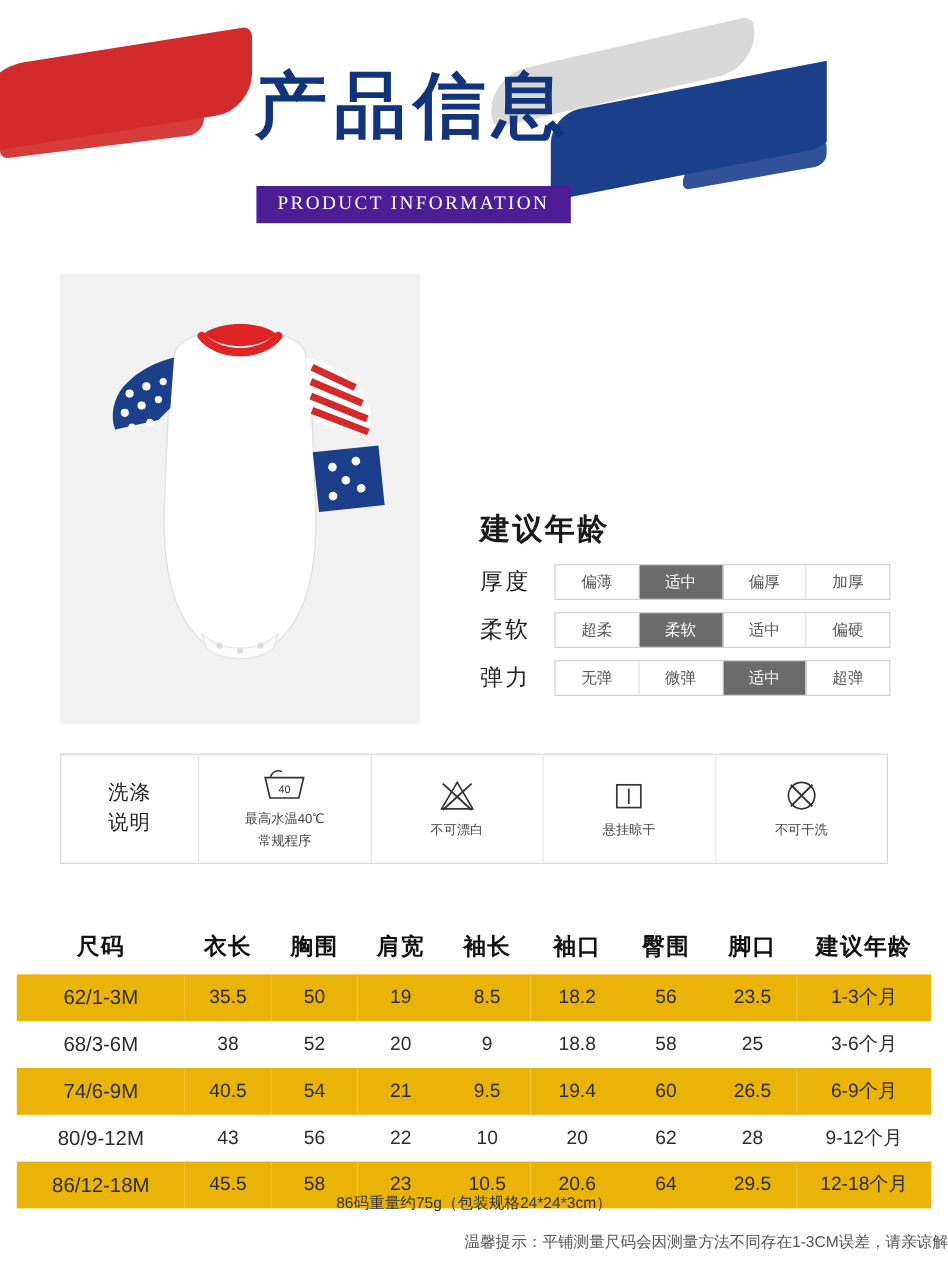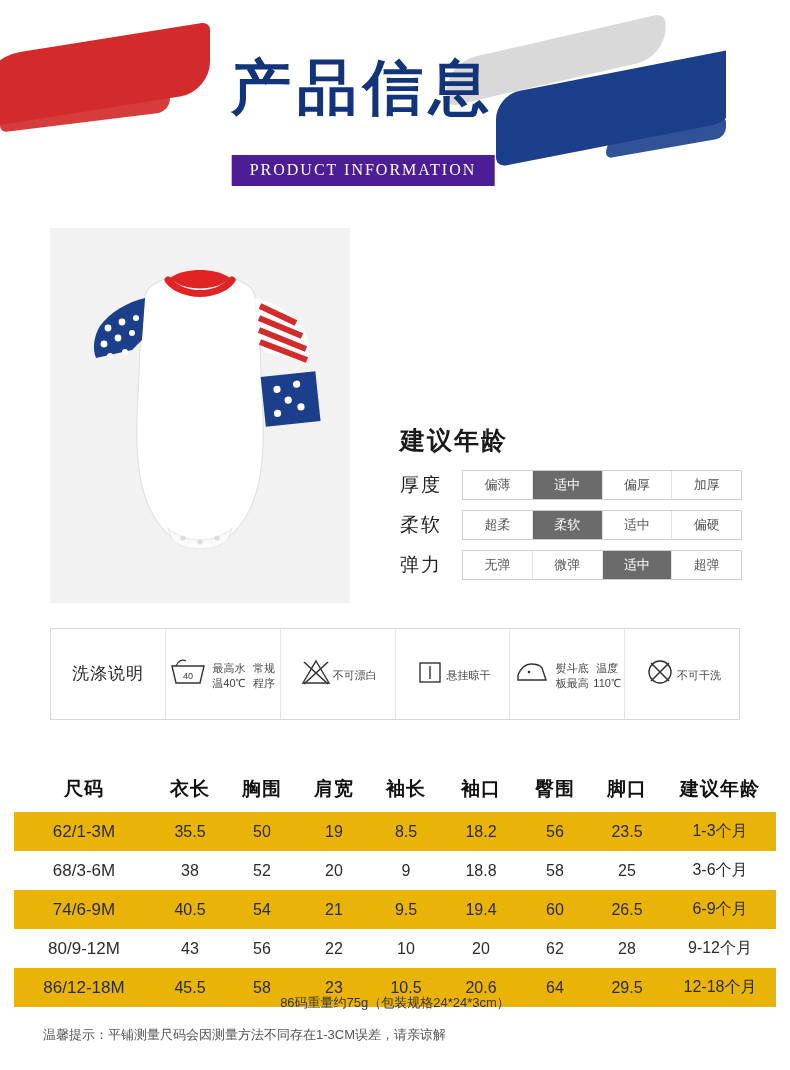--- a/index.html
+++ b/index.html
@@ -13,22 +13,23 @@
     font-family: "Liberation Sans", sans-serif;
     color: #1f1f1f;
     position: relative;
     overflow: hidden;
   }
 
   
   .header {
     position: relative;
     height: 200px;
-    width: 726px;
+    width: 668px;
     overflow: hidden;
+    padding-left: 21px;
   }
   .brush-red {
     position: absolute;
     left: -20px;
     top: 40px;
     width: 230px;
     height: 70px;
     background: #d32b2b;
     transform: skewY(-9deg);
     border-radius: 40px 8px 30px 10px;
@@ -192,21 +193,21 @@
     width: 690px;
     height: 92px;
     border: 1px solid #d8d8d8;
     display: flex;
     box-sizing: border-box;
   }
   .wash-cell {
     flex: 1;
     border-right: 1px solid #e4e4e4;
     display: flex;
-    flex-direction: row;
+    flex-direction: column;
     align-items: center;
     justify-content: center;
     padding: 4px 2px;
     box-sizing: border-box;
   }
   .wash-cell:last-child { border-right: none; }
   .wash-cell.first { flex: 0 0 115px; }
   .wash-title {
     font-size: 17px;
     line-height: 1.45;
@@ -255,24 +256,23 @@
     top: 994px;
     text-align: center;
     font-size: 13px;
     color: #333;
   }
   .note2 {
     position: absolute;
     left: 0;
     right: 0;
     top: 1026px;
-    text-align: left;
+    text-align: right;
     font-size: 13px;
     color: #555;
-    margin-left: 43px;
   }
 </style>
 </head>
 <body>
 
 <div class="header">
   <div class="brush-red"></div>
   <div class="brush-red2"></div>
   <div class="brush-gray"></div>
   <div class="brush-blue"></div>
@@ -406,30 +406,20 @@
   <div class="wash-cell">
     <div class="wash-icon">
       <svg width="32" height="30" viewBox="0 0 32 30" xmlns="http://www.w3.org/2000/svg">
         <rect x="6" y="6" width="20" height="19" fill="none" stroke="#333" stroke-width="1.4"></rect>
         <line x1="16" y1="9" x2="16" y2="22" stroke="#333" stroke-width="1.4"></line>
       </svg>
     </div>
     <div class="wash-text">悬挂晾干</div>
   </div>
 
-  <div class="wash-cell">
-    <div class="wash-icon">
-      <svg width="40" height="30" viewBox="0 0 40 30" xmlns="http://www.w3.org/2000/svg">
-        <path d="M6 23 L34 23 L30 11 C28 8 24 7 19 7 C13 7 9 11 6 18 Z" fill="none" stroke="#333" stroke-width="1.4"></path>
-        <circle cx="17" cy="15" r="1.3" fill="#333"></circle>
-      </svg>
-    </div>
-    <div class="wash-text">熨斗底板最高</div>
-    <div class="wash-text">温度110℃</div>
-  </div>
 
   <div class="wash-cell">
     <div class="wash-icon">
       <svg width="34" height="30" viewBox="0 0 34 30" xmlns="http://www.w3.org/2000/svg">
         <circle cx="17" cy="15" r="11" fill="none" stroke="#333" stroke-width="1.4"></circle>
         <line x1="8" y1="6" x2="26" y2="24" stroke="#333" stroke-width="1.6"></line>
         <line x1="26" y1="6" x2="8" y2="24" stroke="#333" stroke-width="1.6"></line>
       </svg>
     </div>
     <div class="wash-text">不可干洗</div>

